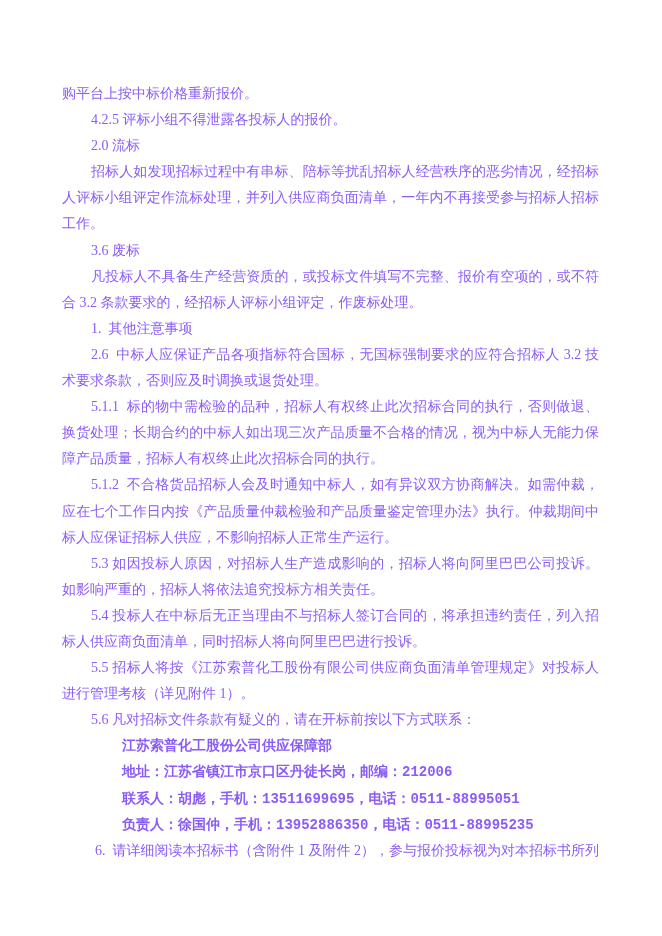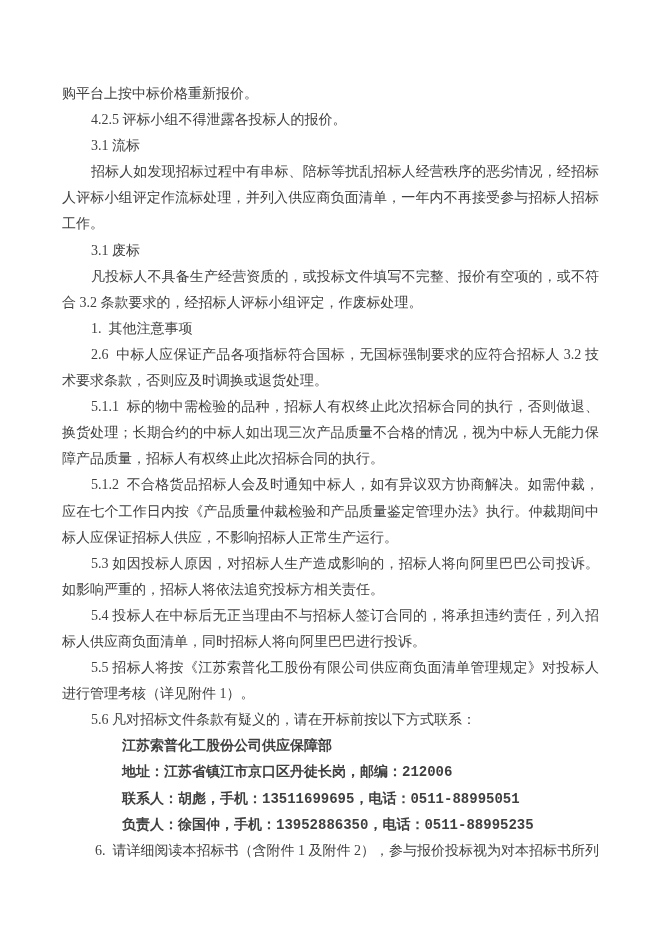--- a/index.html
+++ b/index.html
@@ -46,26 +46,26 @@
     white-space: pre;
     text-align: right;
     text-indent: 29px;
     word-break: normal;
   }
 </style>
 </head>
 <body>
 
 <div class="page" style="background: rgb(255, 255, 255);">
-  <div class="doc" id="doc-body" style="color: #404040;">
+  <div class="doc" id="doc-body" style="color: #8b5cf6;">
       <p class="">购平台上按中标价格重新报价。</p>
       <p class="indent">4.2.5 评标小组不得泄露各投标人的报价。</p>
-      <p class="indent">3.1 流标</p>
+      <p class="indent">2.0 流标</p>
       <p class="indent">招标人如发现招标过程中有串标、陪标等扰乱招标人经营秩序的恶劣情况，经招标人评标小组评定作流标处理，并列入供应商负面清单，一年内不再接受参与招标人招标工作。</p>
-      <p class="indent">3.1 废标</p>
+      <p class="indent">3.6 废标</p>
       <p class="indent">凡投标人不具备生产经营资质的，或投标文件填写不完整、报价有空项的，或不符合 3.2 条款要求的，经招标人评标小组评定，作废标处理。</p>
       <p class="indent">1.  其他注意事项</p>
       <p class="indent">2.6  中标人应保证产品各项指标符合国标，无国标强制要求的应符合招标人 3.2 技术要求条款，否则应及时调换或退货处理。</p>
       <p class="indent">5.1.1  标的物中需检验的品种，招标人有权终止此次招标合同的执行，否则做退、换货处理；长期合约的中标人如出现三次产品质量不合格的情况，视为中标人无能力保障产品质量，招标人有权终止此次招标合同的执行。</p>
       <p class="indent">5.1.2  不合格货品招标人会及时通知中标人，如有异议双方协商解决。如需仲裁，应在七个工作日内按《产品质量仲裁检验和产品质量鉴定管理办法》执行。仲裁期间中标人应保证招标人供应，不影响招标人正常生产运行。</p>
       <p class="indent">5.3 如因投标人原因，对招标人生产造成影响的，招标人将向阿里巴巴公司投诉。如影响严重的，招标人将依法追究投标方相关责任。</p>
       <p class="indent">5.4 投标人在中标后无正当理由不与招标人签订合同的，将承担违约责任，列入招标人供应商负面清单，同时招标人将向阿里巴巴进行投诉。</p>
       <p class="indent">5.5 招标人将按《江苏索普化工股份有限公司供应商负面清单管理规定》对投标人进行管理考核（详见附件 1）。</p>
       <p class="indent">5.6 凡对招标文件条款有疑义的，请在开标前按以下方式联系：</p>
       <p class="contact">江苏索普化工股份公司供应保障部</p>

